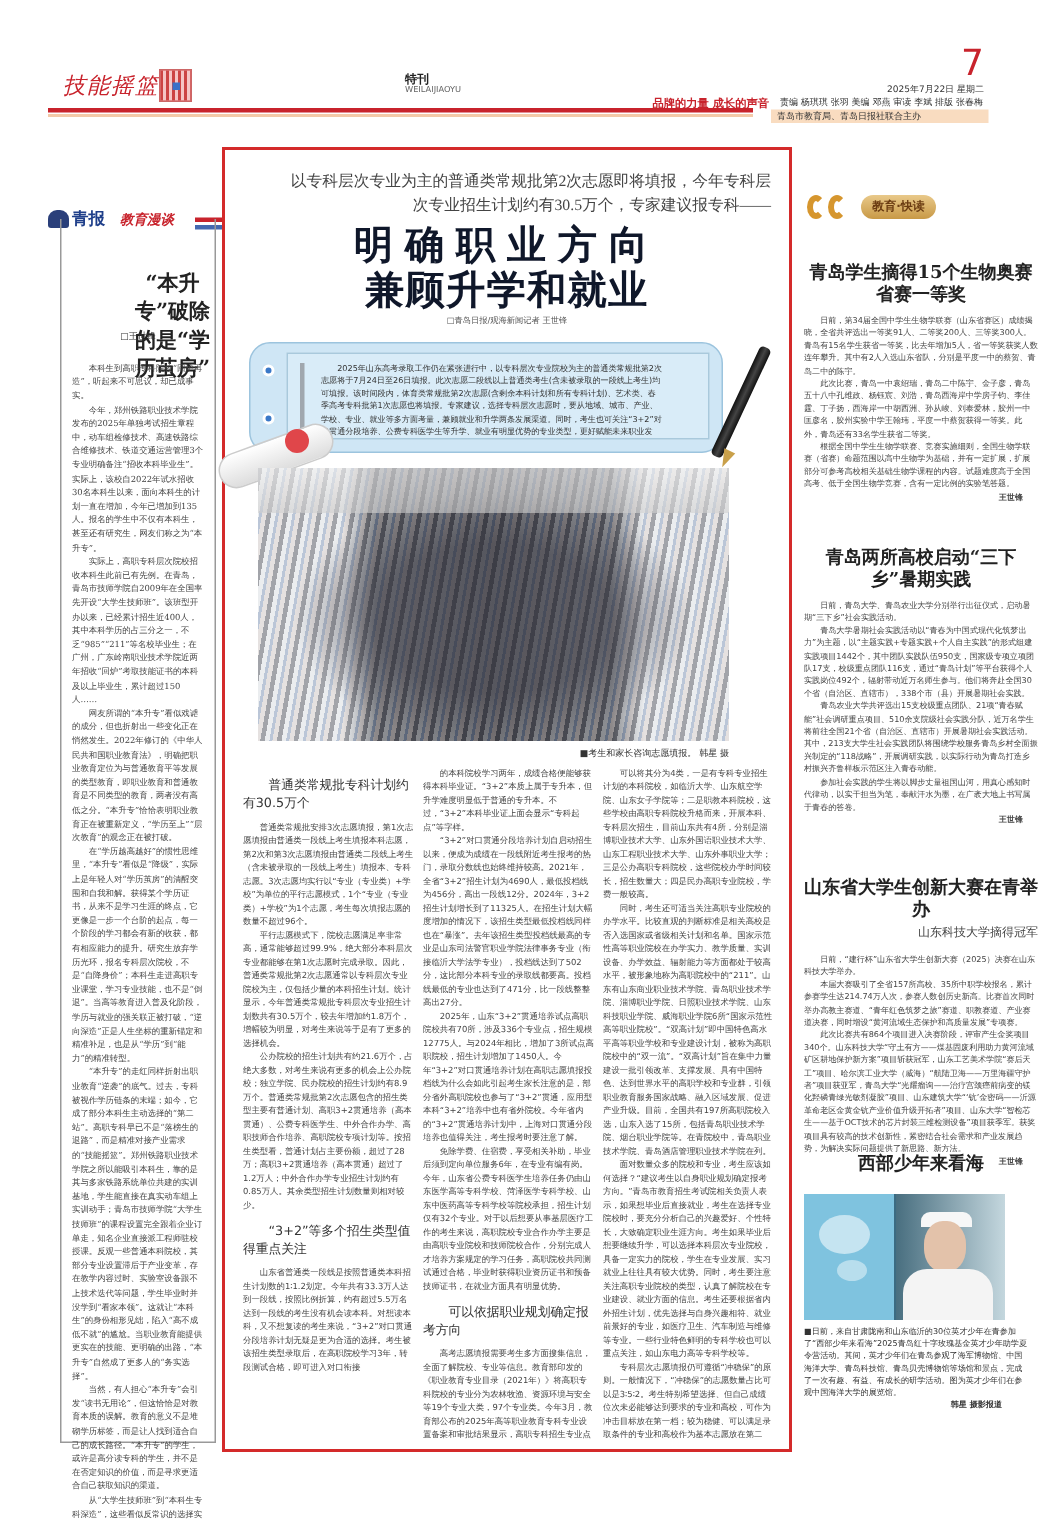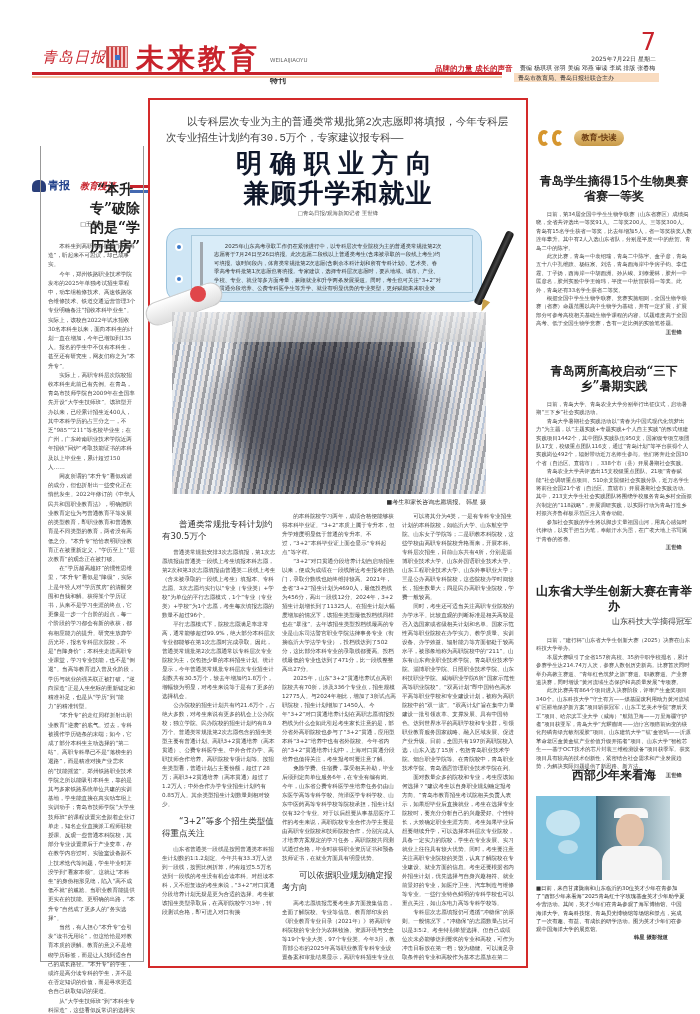--- a/index.html
+++ b/index.html
@@ -7,33 +7,33 @@
   body { font-family:"DejaVu Serif", serif; color:#333; position:relative; }
 
   
   .masthead { position:absolute; left:30px; top:28px; width:640px; height:60px; }
   .mh-paper { position:absolute; left:12px; top:20px; font-size:15px; color:#c8232c; font-style:italic; font-family:"DejaVu Serif", serif; letter-spacing:1px; }
   .mh-qr { position:absolute; left:76px; top:18px; width:22px; height:22px; background:
       repeating-linear-gradient(90deg,#c44 0 2px,#f5c6c6 2px 4px),
       #e88; border:1px solid #c66; }
   .mh-qr::after { content:""; position:absolute; left:8px; top:8px; width:5px; height:5px; background:#3a70c8; }
   .mh-title { position:absolute; left:106px; top:12px; font-size:28px; color:#c8232c; font-weight:bold; letter-spacing:3px; font-family:"DejaVu Serif", serif; }
-  .mh-special { position:absolute; left:240px; top:19px; font-size:8px; font-weight:bold; color:#222; font-family:"DejaVu Sans", sans-serif;margin-top:28px; }
+  .mh-special { position:absolute; left:240px; top:19px; font-size:8px; font-weight:bold; color:#222; font-family:"DejaVu Sans", sans-serif; }
   .mh-pinyin { position:absolute; left:240px; top:29px; font-size:5.5px; color:#666; font-family:"DejaVu Sans", sans-serif; }
   .mh-rule { position:absolute; left:2px; top:44px; width:470px; height:3px; background:#c8232c; }
   .mh-rule2 { position:absolute; left:2px; top:48px; width:470px; height:2px; background:#f4c9a8; }
   .mh-slogan { position:absolute; left:405px; top:36px; font-size:7.5px; color:#c8232c; font-weight:bold; font-family:"DejaVu Sans", sans-serif; white-space:nowrap; }
   .mh-page { position:absolute; right:14px; top:0px; font-size:24px; color:#c8232c; font-family:"DejaVu Sans", sans-serif; }
   .mh-date { position:absolute; right:14px; top:27px; font-size:6px; color:#333; font-family:"DejaVu Sans", sans-serif; white-space:nowrap; }
   .mh-editors { position:absolute; left:490px; top:36px; font-size:6px; color:#333; font-family:"DejaVu Sans", sans-serif; white-space:nowrap; }
   .mh-host { position:absolute; left:484px; top:45px; width:145px; height:9px; background:#f9dcc0; font-size:6px; color:#333; padding-left:4px; line-height:9px; font-family:"DejaVu Sans", sans-serif; white-space:nowrap; }
 
   
   .feature { position:absolute; left:148px; top:98px; width:380px; height:870px; border:2px solid #d42a2a; }
-  .kicker { position:absolute; left:16px; top:14px; width:348px; font-size:10.5px; line-height:16px; color:#444; font-family:Liberation Mono, monospace; text-indent:2em; }
+  .kicker { position:absolute; left:16px; top:14px; width:348px; font-size:10.5px; line-height:16px; color:#444; font-family:Liberation Serif, serif; text-indent:2em;text-align:right; }
   .headline { position:absolute; left:0; width:100%; text-align:center; font-weight:bold; color:#0f172a; font-family:"DejaVu Serif", serif; }
   .headline.l1 { top:46px; font-size:26px; letter-spacing:8px; }
   .headline.l2 { top:76px; font-size:26px; letter-spacing:1px; }
   .byline { position:absolute; left:0; width:100%; top:110px; text-align:center; font-size:5.5px; color:#555; font-family:"DejaVu Sans", sans-serif; }
 
   .summary-box { position:absolute; left:16px; top:128px; width:316px; height:74px; background:#cfe6f5; border-radius:14px; border:1px solid #9cc4de; }
   .summary-inner { position:absolute; left:24px; top:6px; right:8px; bottom:8px; border:1px solid #a9c9dc; background:#d9ecf8; }
   .summary-bar { position:absolute; left:8px; top:6px; width:3px; height:46px; background:#a0a7ae; }
   .summary-text { position:absolute; left:22px; top:6px; right:30px; font-size:5.4px; line-height:8.4px; color:#333; text-indent:2em; font-family:"DejaVu Sans", sans-serif; }
   .ring { position:absolute; left:8px; width:8px; height:8px; border-radius:50%; background:#3a78c8; border:2px solid #fff; }
@@ -51,21 +51,21 @@
   .photo::before { content:""; position:absolute; left:0; top:0; width:100%; height:30px; background:linear-gradient(#f2f2f2,#cfcfcf); opacity:.6; }
   .photo-caption { position:absolute; left:22px; top:398px; width:314px; text-align:right; font-size:6px; color:#333; font-family:"DejaVu Sans", sans-serif; }
 
   .cols { position:absolute; left:12px; top:412px; width:354px; height:450px; }
   .col { position:absolute; top:0; width:114px; font-size:5.6px; line-height:9px; color:#444; font-family:"DejaVu Sans", sans-serif; }
   .col p { text-indent:2em; margin-bottom:0; }
   .subhead { font-size:8.5px; line-height:12px; color:#333; text-indent:2em; margin:6px 0 6px; font-family:"DejaVu Sans", sans-serif; }
 
   
   .leftbox { position:absolute; left:40px; top:146px; width:104px; height:816px; border:1px solid #999; border-top:none; }
-  .left-header { position:absolute; left:30px; top:140px; width:120px; height:16px;margin-top:40px; }
+  .left-header { position:absolute; left:30px; top:140px; width:120px; height:16px; }
   .lh-icon { position:absolute; left:2px; top:0; width:14px; height:12px; background:#2a3f7a; border-radius:6px 6px 2px 2px; }
   .lh-name { position:absolute; left:18px; top:-2px; font-size:11px; font-weight:bold; color:#1f3f8a; font-family:"DejaVu Sans", sans-serif; }
   .lh-column { position:absolute; left:50px; top:0; font-size:9px; color:#c8232c; font-style:italic; font-weight:bold; }
   .lh-bar { position:absolute; left:100px; top:5px; width:18px; height:3px; background:#c8232c; }
   .lh-bar2 { position:absolute; left:100px; top:10px; width:18px; height:3px; background:#4468b0; }
   .left-title { position:absolute; left:40px; top:180px; width:104px; text-align:center; font-size:14px; line-height:19px; font-weight:bold; color:#222;padding-left:46px; }
   .left-byline { position:absolute; left:40px; top:220px; width:104px; text-align:center; font-size:6px; color:#333; font-family:"DejaVu Sans", sans-serif; }
   .left-body { position:absolute; left:48px; top:242px; width:88px; font-size:5.6px; line-height:9.2px; color:#444; }
   .left-body p { text-indent:2em; }
 
@@ -85,23 +85,22 @@
   .r-photo-top .jelly2 { position:absolute; left:22px; top:44px; width:20px; height:14px; border-radius:50%; background:rgba(255,255,255,.45); }
   .r-photo-top .boy { position:absolute; left:80px; top:18px; width:28px; height:34px; border-radius:45%; background:#e3c2aa; }
   .r-photo-top .shirt { position:absolute; left:66px; top:50px; width:60px; height:40px; border-radius:16px 16px 0 0; background:#f4f4f4; }
   .r-photo-top .cap { position:absolute; left:78px; top:12px; width:34px; height:10px; border-radius:6px 6px 0 0; background:#f7f7f7; }
   .r-caption { position:absolute; left:0; top:784px; width:150px; font-size:5.4px; line-height:8.2px; color:#333; font-family:"DejaVu Sans", sans-serif; }
 </style>
 </head>
 <body>
 
 <div class="masthead">
-  <div class="mh-paper">青岛日报</div>
+  <div class="mh-paper">技能摇篮</div>
   <div class="mh-qr"></div>
-  <div class="mh-title">未来教育</div>
   <div class="mh-special">特刊</div>
   <div class="mh-pinyin">WEILAIJIAOYU</div>
   <div class="mh-rule"></div>
   <div class="mh-rule2"></div>
   <div class="mh-slogan">品牌的力量 成长的声音</div>
   <div class="mh-page">7</div>
   <div class="mh-date">2025年7月22日 星期二</div>
   <div class="mh-editors">责编 杨琪琪 张羽 美编 邓燕 审读 李斌 排版 张春梅</div>
   <div class="mh-host">青岛市教育局、青岛日报社联合主办</div>
 </div>

